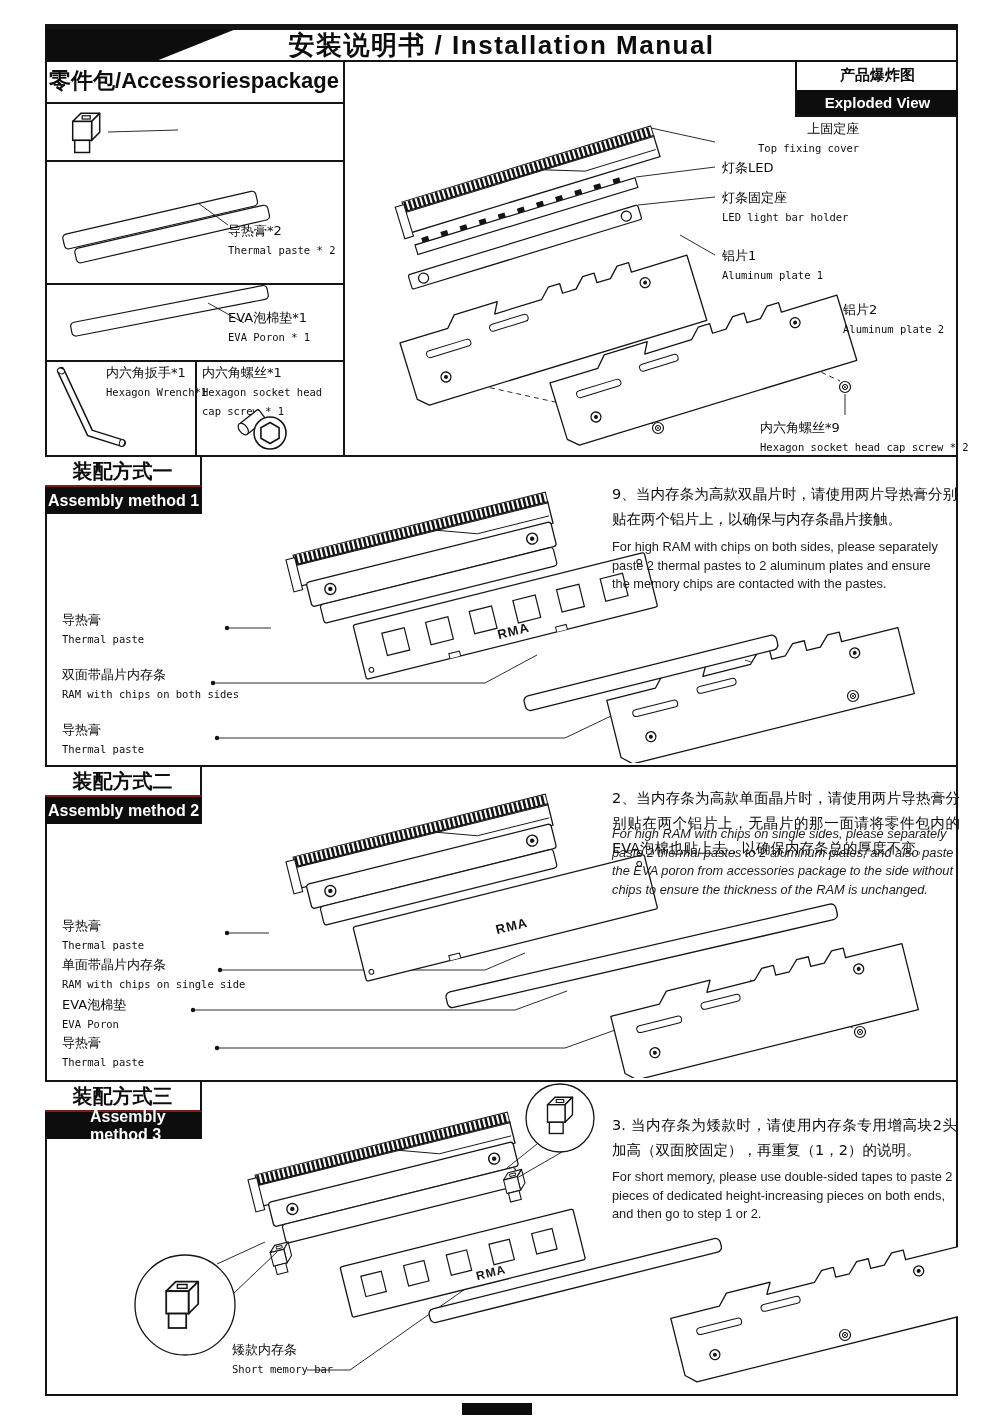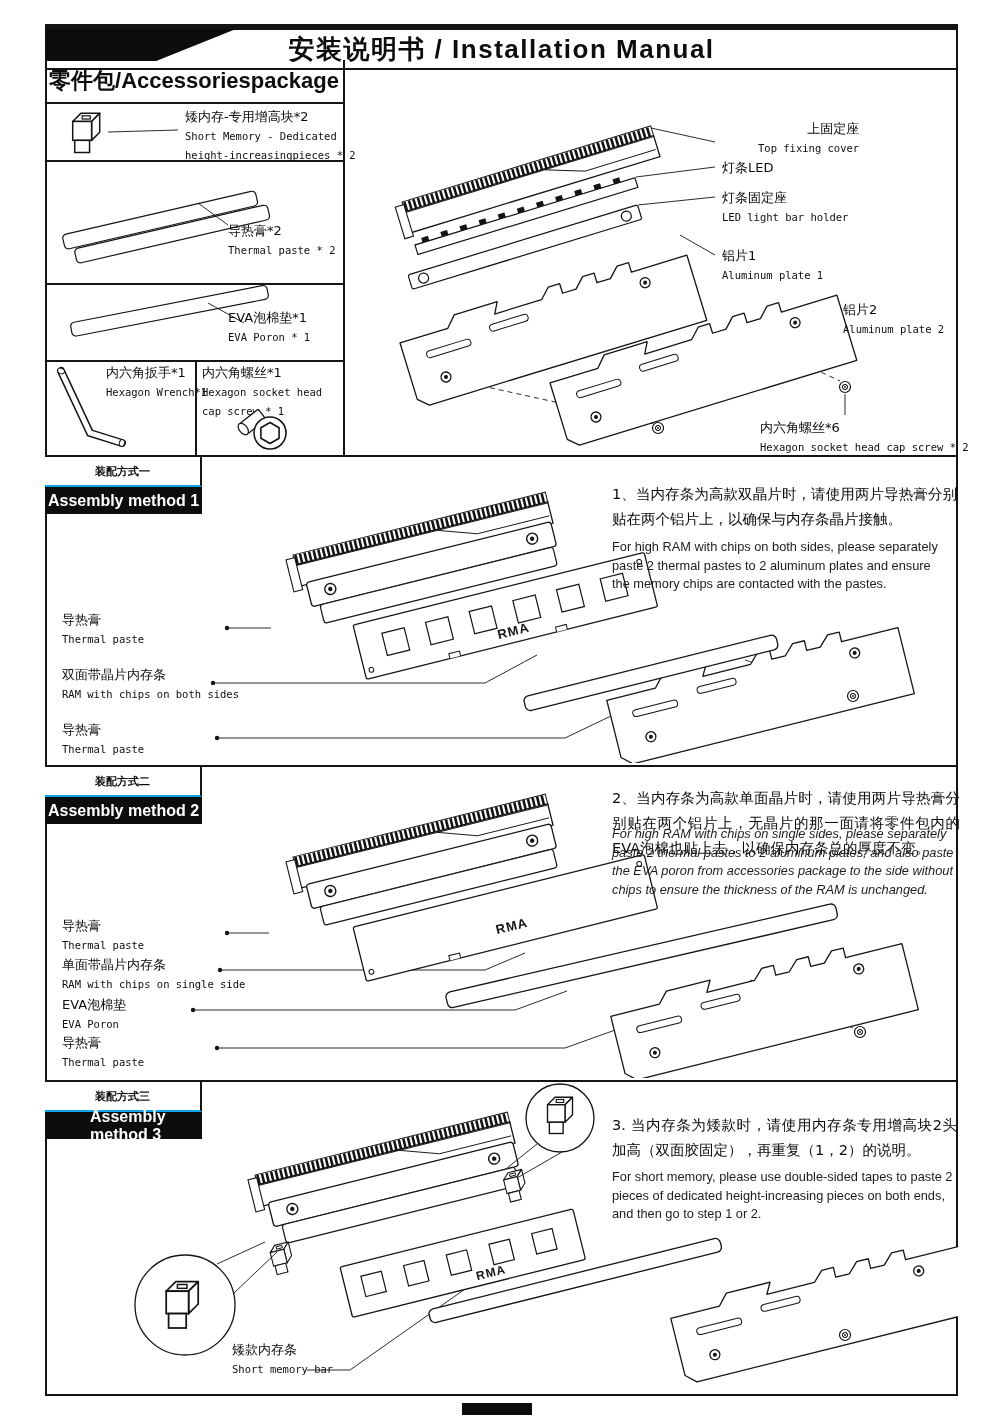--- a/index.html
+++ b/index.html
@@ -10,22 +10,22 @@
   .line{position:absolute;background:#141414;}
   svg{display:block;}
   .plabel span.zh{display:block;font-size:13px;line-height:20px;white-space:nowrap;
         font-family:"DejaVu Sans","DejaVu Sans Mono",sans-serif;}
   .plabel span.en{display:block;font-size:10.5px;line-height:19px;white-space:nowrap;
         font-family:"DejaVu Sans Mono","Liberation Mono",monospace;}
   .stepzh{font-size:14.5px;line-height:1.72;color:#0a0a0a;text-align:justify;
         font-family:"DejaVu Sans",sans-serif;}
   .stepen{font-size:12.8px;line-height:1.46;color:#1c1c1c;
         font-family:"Liberation Sans","DejaVu Sans",sans-serif;}
-  .tabzh{display:flex;align-items:center;justify-content:center;font-size:11px;font-weight:bold;
-        background:#fff;border-right:2px solid #141414;border-bottom:2px solid #0ea5e9;}
+  .tabzh{display:flex;align-items:center;justify-content:center;font-size:20px;font-weight:bold;
+        background:#fff;border-right:2px solid #141414;border-bottom:2px solid #7f1d1d;}
   .taben{display:flex;align-items:center;justify-content:center;font-size:16px;font-weight:bold;
         background:#0d0d0d;color:#fff;font-family:"Liberation Sans","DejaVu Sans",sans-serif;}
   .hdrcell{display:flex;align-items:center;justify-content:center;font-weight:bold;}
 </style>
 </head>
 <body>
 
 <div id="page">
 
   <svg width="0" height="0" style="position:absolute">
@@ -107,21 +107,21 @@
         <g transform="rotate(-38 18 20)">
           <rect x="4" y="14" width="24" height="13" rx="2" fill="#fff" stroke="#141414" stroke-width="1.3"></rect>
           <ellipse cx="4" cy="20.5" rx="4" ry="6.6" fill="#fff" stroke="#141414" stroke-width="1.2"></ellipse>
         </g>
         <circle cx="34" cy="33" r="16" fill="#fff" stroke="#141414" stroke-width="1.6"></circle>
         <polygon points="34,22.5 43.1,27.8 43.1,38.2 34,43.5 24.9,38.2 24.9,27.8" fill="#fff" stroke="#141414" stroke-width="1.6" stroke-linejoin="round"></polygon>
       </g>
     </defs>
   </svg>
 
-  <div class="abs" style="left:45px;top:24px;width:913px;height:46px;background:#fff;border:2px solid #141414;border-top:6px solid #141414;">
+  <div class="abs" style="left:45px;top:24px;width:913px;height:38px;background:#fff;border:2px solid #141414;border-top:6px solid #141414;">
     <div class="abs" style="left:-1px;top:-1px;width:190px;height:32px;background:#0d0d0d;clip-path:polygon(0 0,100% 0,58% 100%,0 100%);"></div>
     <div class="abs" style="left:0;top:0;width:100%;height:100%;display:flex;align-items:center;justify-content:center;
                 font-size:26px;font-weight:bold;letter-spacing:1.5px;font-family:'Liberation Sans','DejaVu Sans',sans-serif;">安装说明书 / Installation Manual</div>
   </div>
 
   <div class="abs" style="left:45px;top:60px;width:913px;height:1336px;border:2px solid #141414;border-top:none;"></div>
 
   <div class="line" style="left:45px;top:455px;width:913px;height:2px;"></div>
   <div class="line" style="left:45px;top:765px;width:913px;height:2px;"></div>
   <div class="line" style="left:45px;top:1080px;width:913px;height:2px;"></div>
@@ -132,25 +132,20 @@
   <div class="line" style="left:45px;top:283px;width:300px;height:2px;"></div>
   <div class="line" style="left:45px;top:360px;width:300px;height:2px;"></div>
   <div class="line" style="left:195px;top:360px;width:2px;height:95px;"></div>
 
   <div class="abs hdrcell" style="left:45px;top:60px;width:298px;height:42px;font-size:22px;font-family:'Liberation Sans','DejaVu Sans',sans-serif;">零件包/Accessoriespackage</div>
 
   <svg class="abs" style="left:48px;top:106px;" width="250" height="52" viewBox="0 0 250 52">
     <use href="#blockicon" transform="translate(22,6) scale(1.35)"></use>
     <path d="M60,26 L130,24" stroke="#141414" stroke-width="0.9" fill="none"></path>
   </svg>
-  <div class="abs plabel" style="left:185px;top:107px;">
-    <span class="zh">矮内存-专用增高块*2</span>
-    <span class="en">Short Memory - Dedicated</span>
-    <span class="en">height-increasingpieces * 2</span>
-  </div>
 
   <svg class="abs" style="left:48px;top:165px;" width="294" height="116" viewBox="0 0 294 116">
     <g transform="translate(26,84) rotate(-13)">
         <rect width="198" height="15" rx="4" fill="#fff" stroke="#141414" stroke-width="1.2"></rect>
       </g>
     <g transform="translate(14,70) rotate(-13)">
         <rect width="198" height="15" rx="4" fill="#fff" stroke="#141414" stroke-width="1.2"></rect>
       </g>
     <path d="M150,38 L180,60" stroke="#141414" stroke-width="0.9" fill="none"></path>
   </svg>
@@ -179,20 +174,24 @@
   </div>
 
   <div class="abs plabel" style="left:202px;top:363px;width:140px;">
     <span class="zh">内六角螺丝*1</span>
     <span class="en" style="white-space:normal;">Hexagon socket head cap screw * 1</span>
   </div>
   <svg class="abs" style="left:232px;top:398px;" width="60" height="56" viewBox="0 0 60 56">
     <use href="#screwacc" transform="translate(4,2)"></use>
   </svg>
 
+  <div class="abs" style="left:795px;top:60px;width:163px;height:57px;border-left:2px solid #141414;border-bottom:2px solid #141414;">
+    <div class="hdrcell" style="height:30px;font-size:15px;">产品爆炸图</div>
+    <div class="hdrcell" style="height:25px;background:#0d0d0d;color:#fff;font-size:15px;font-family:'Liberation Sans','DejaVu Sans',sans-serif;">Exploded View</div>
+  </div>
 
   <svg class="abs" style="left:345px;top:60px;pointer-events:none;" width="611" height="393" viewBox="0 0 611 393">
 
     <path d="M306,68 L370,82" stroke="#141414" stroke-width="0.9" fill="none"></path>
     <path d="M291,117 L370,107" stroke="#141414" stroke-width="0.9" fill="none"></path>
     <path d="M293,145 L370,137" stroke="#141414" stroke-width="0.9" fill="none"></path>
     <path d="M335,175 L370,195" stroke="#141414" stroke-width="0.9" fill="none"></path>
     <path d="M420,258 L494,252" stroke="#141414" stroke-width="0.9" fill="none"></path>
     <path d="M500,334 L500,355" stroke="#141414" stroke-width="0.9" fill="none"></path>
 
@@ -221,21 +220,21 @@
   </div>
   <div class="abs plabel" style="left:722px;top:246px;">
     <span class="zh">铝片1</span>
     <span class="en">Aluminum plate 1</span>
   </div>
   <div class="abs plabel" style="left:843px;top:300px;">
     <span class="zh">铝片2</span>
     <span class="en">Aluminum plate 2</span>
   </div>
   <div class="abs plabel" style="left:760px;top:418px;">
-    <span class="zh">内六角螺丝*6</span>
+    <span class="zh">内六角螺丝*9</span>
     <span class="en">Hexagon socket head cap screw * 2</span>
   </div>
 
   <svg class="abs" style="left:45px;top:455px;pointer-events:none;" width="913" height="308" viewBox="0 0 913 308">
     <circle cx="182" cy="173" r="2.2" fill="#141414"></circle>
     <path d="M182,173 H226" stroke="#141414" stroke-width="0.9" fill="none"></path>
     <circle cx="168" cy="228" r="2.2" fill="#141414"></circle>
     <path d="M168,228 H440 L492,200" stroke="#141414" stroke-width="0.9" fill="none"></path>
     <circle cx="172" cy="283" r="2.2" fill="#141414"></circle>
     <path d="M172,283 H520 L610,240" stroke="#141414" stroke-width="0.9" fill="none"></path>
@@ -244,21 +243,21 @@
     <use href="#strip" transform="translate(478,242) rotate(-14)"></use>
     <g transform="translate(308,170) rotate(-14)">
       <use href="#ramchips"></use>
       <text x="138" y="49" font-size="13" font-weight="bold" letter-spacing="1" fill="#141414" font-family="Liberation Sans, DejaVu Sans, sans-serif">RMA</text>
     </g>
     <use href="#heatsink" transform="translate(248,100) rotate(-14)"></use>
     <use href="#screwdot" transform="translate(808,241)"></use>
   </svg>
   <div class="abs tabzh" style="left:45px;top:457px;width:157px;height:30px;">装配方式一</div>
   <div class="abs taben" style="left:45px;top:487px;width:157px;height:27px;">Assembly method 1</div>
-  <div class="abs stepzh" style="left:612px;top:482px;width:345px;">1、当内存条为高款双晶片时，请使用两片导热膏分别贴在两个铝片上，以确保与内存条晶片接触。</div>
+  <div class="abs stepzh" style="left:612px;top:482px;width:345px;">9、当内存条为高款双晶片时，请使用两片导热膏分别贴在两个铝片上，以确保与内存条晶片接触。</div>
   <div class="abs stepen" style="left:612px;top:538px;width:340px;">For high RAM with chips on both sides, please separately paste 2 thermal pastes to 2 aluminum plates and ensure the memory chips are contacted with the pastes.</div>
   <div class="abs plabel" style="left:62px;top:610px;">
     <span class="zh">导热膏</span>
     <span class="en">Thermal paste</span>
   </div>
   <div class="abs plabel" style="left:62px;top:665px;">
     <span class="zh">双面带晶片内存条</span>
     <span class="en">RAM with chips on both sides</span>
   </div>
   <div class="abs plabel" style="left:62px;top:720px;">

